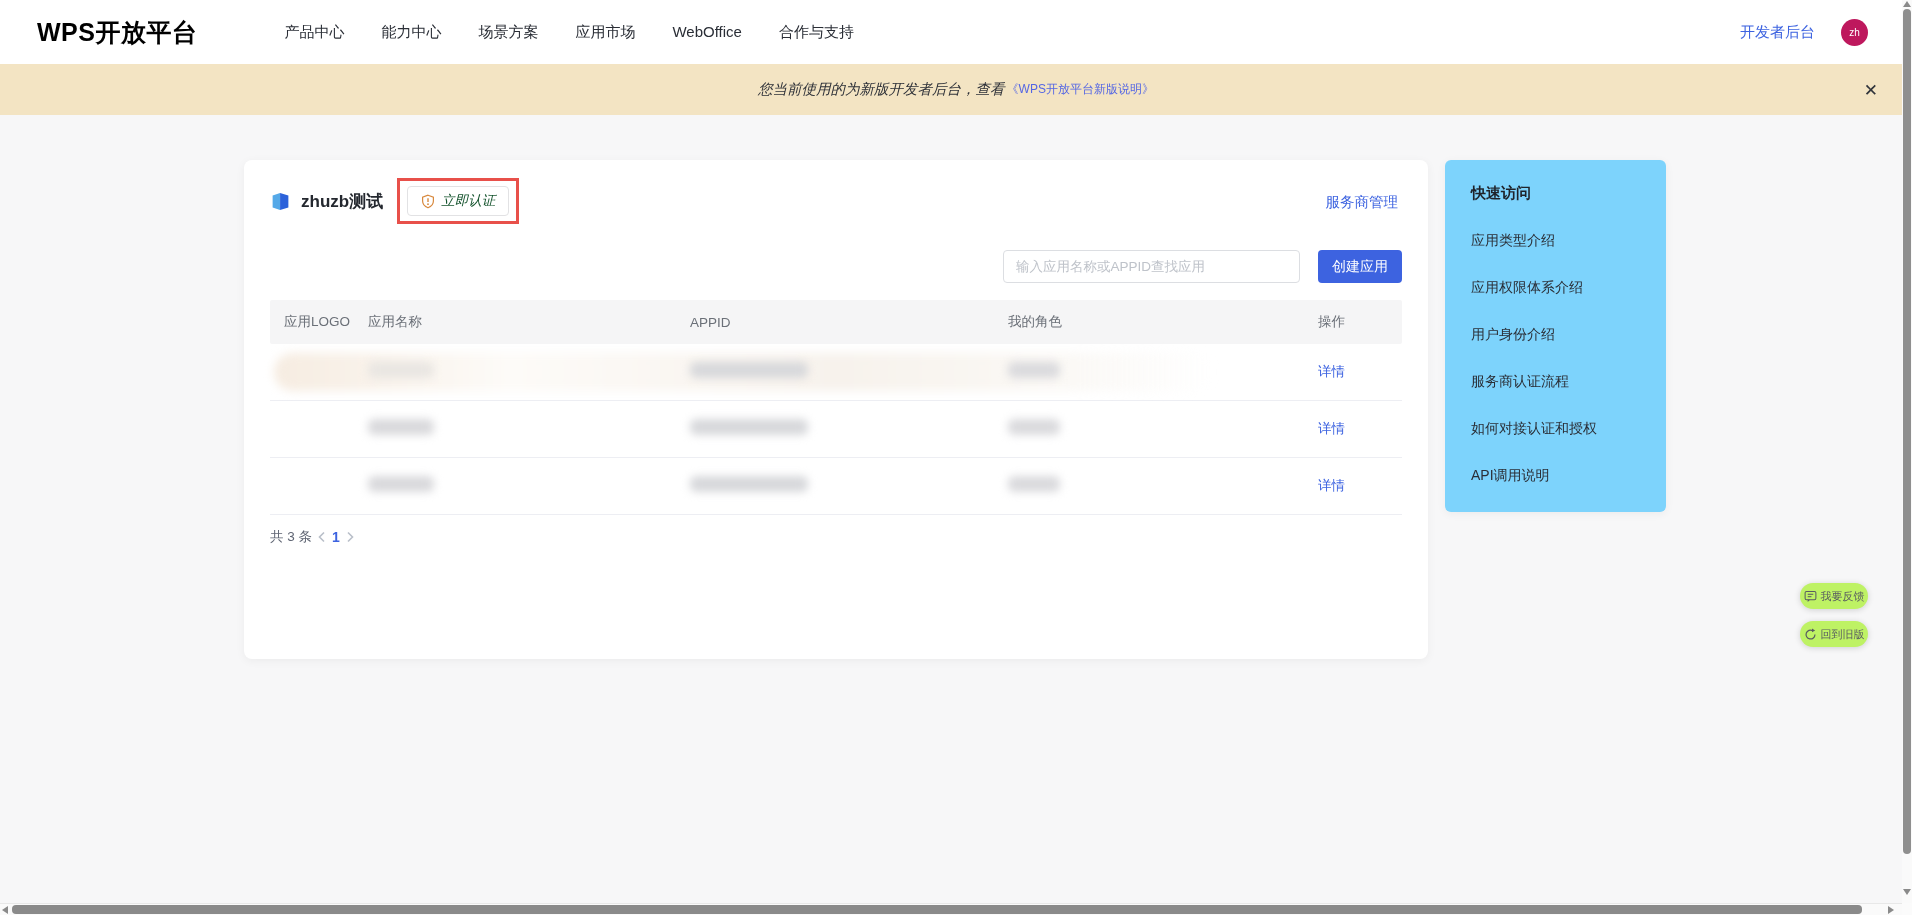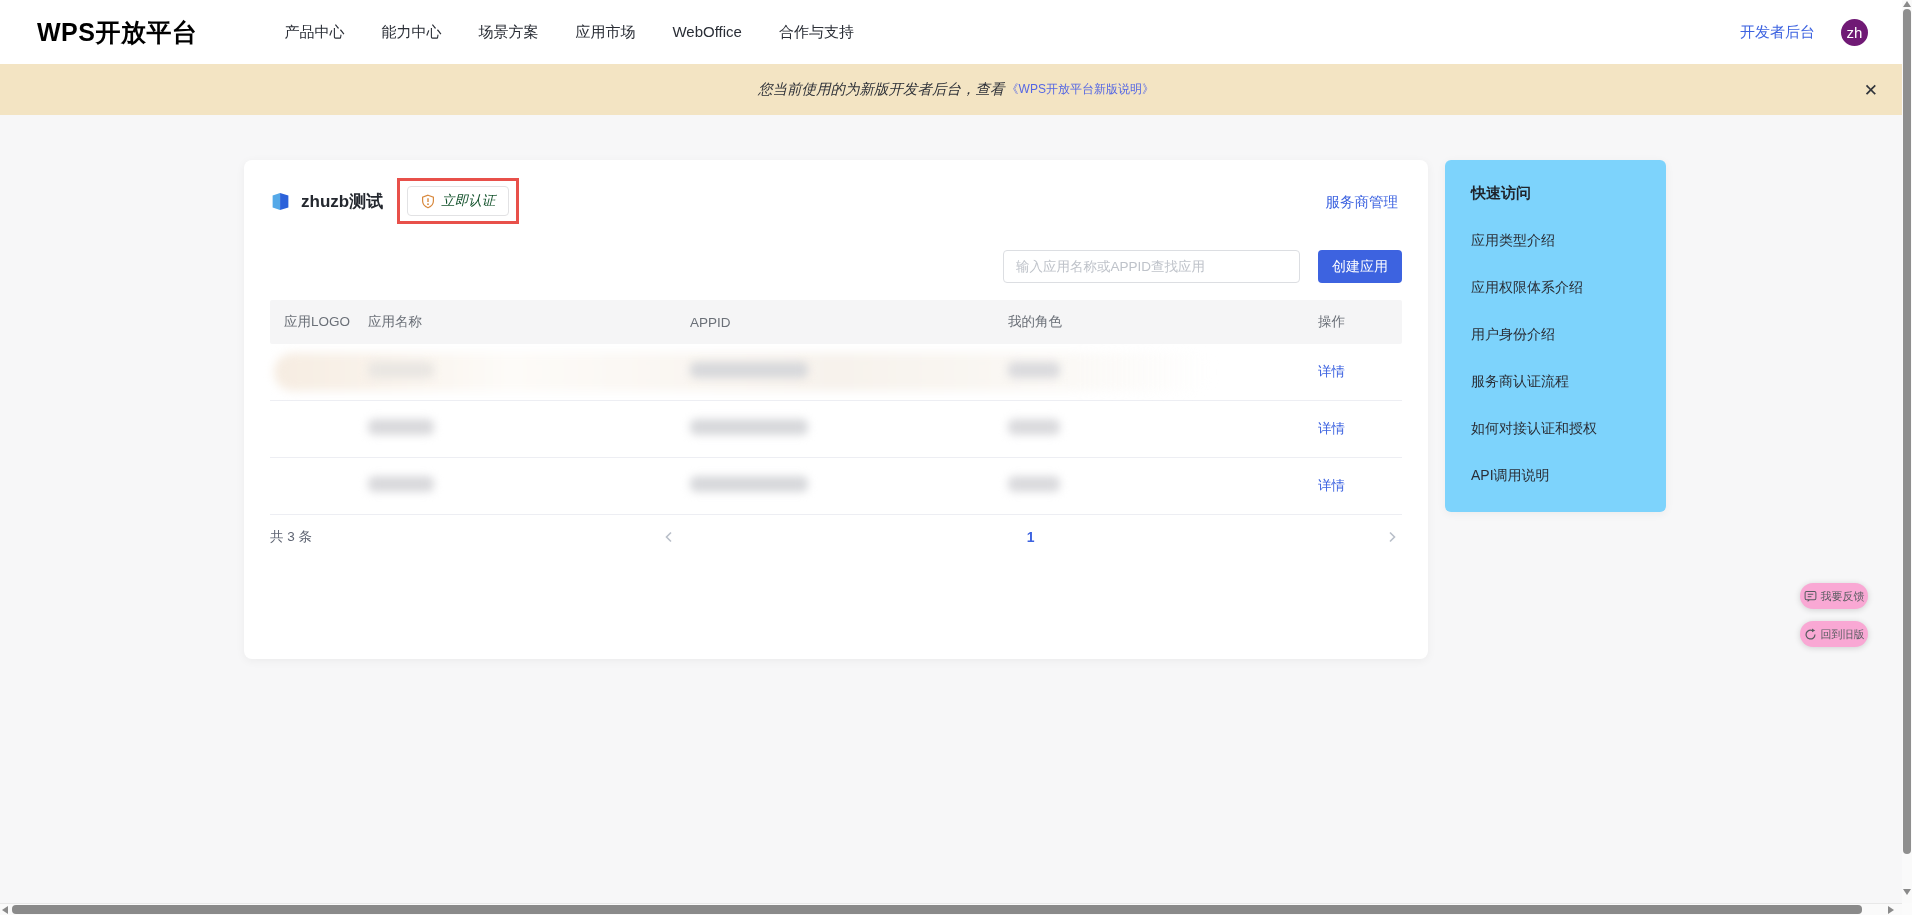--- a/index.html
+++ b/index.html
@@ -6,21 +6,21 @@
   html,body { width:1912px; height:915px; overflow:hidden; }
   body { font-family:"Liberation Sans","DejaVu Sans",sans-serif; background:#f7f7f8; position:relative; }
 
   
   .header { position:absolute; left:0; top:0; width:1912px; height:64px; background:#ffffff; display:flex; align-items:center; z-index:5; }
   .logo { margin-left:37px; font-size:25px; font-weight:bold; color:#000; letter-spacing:0.5px; }
   .nav { display:flex; margin-left:87px; gap:37px; }
   .nav-item { font-size:15px; color:#2a2e36; cursor:pointer; white-space:nowrap; }
   .header-right { margin-left:auto; margin-right:44px; display:flex; align-items:center; gap:26px; }
   .dev-console-link { color:#3d63e0; font-size:15px; cursor:pointer; }
-  .avatar { width:27px; height:27px; border-radius:50%; background:#701a75; color:#fff; font-size:15px; display:flex; align-items:center; justify-content:center; cursor:pointer; }
+  .avatar { width:27px; height:27px; border-radius:50%; background:#be185d; color:#fff; font-size:10px; display:flex; align-items:center; justify-content:center; cursor:pointer; }
 
   
   .banner { position:absolute; left:0; top:64px; width:1912px; height:51px; background:#f3e4c3; display:flex; align-items:center; justify-content:center; }
   .banner-text { font-size:14.5px; color:#2e3138;font-style:italic; }
   .banner-link { font-size:12px; color:#5466e4; cursor:pointer; margin-left:2px; }
   .banner-close { position:absolute; right:34px; top:50%; transform:translateY(-50%); font-size:17px; color:#30343b; cursor:pointer; line-height:1; }
 
   
   .main-card { position:absolute; left:244px; top:160px; width:1184px; height:499px; background:#fff; border-radius:8px; box-shadow:0 2px 10px rgba(0,0,0,0.05); }
 
@@ -57,32 +57,32 @@
   .r2-logo { background:#d9bfa4; border-radius:50%; }
   .r3-logo { background:#d2b193; border-radius:50%; }
   .name-blob { width:66px; height:16px; background:#d9d9dc; }
   .name-blob.faint { background:#e9e6e2; }
   .appid-blob { width:118px; height:16px; background:#d7d8db; }
   .role-blob { width:52px; height:16px; background:#dadadd; }
   .streak { position:absolute; left:4px; top:9px; width:940px; height:38px; border-radius:20px;
             background:linear-gradient(90deg,#f6ece1,#fdfbf8 25%,#f7f2ec 60%,#fbf9f6 85%,rgba(255,255,255,0)); filter:blur(5px); }
 
   
-  .pagination { position:absolute; left:26px; top:367px; width:1132px; display:flex; align-items:center; justify-content:space-between; }
+  .pagination { position:absolute; left:26px; top:367px; width:1132px; display:flex; align-items:center; justify-content:flex-start; }
   .total-text { font-size:13.5px; color:#5f6573; }
   .page-arrow { width:20px; height:20px; display:flex; align-items:center; justify-content:center; cursor:pointer; }
   .page-num { font-size:14px; color:#3d63e0; font-weight:bold; cursor:pointer; }
 
   
   .side-card { position:absolute; left:1445px; top:160px; width:221px; height:352px; background:#7dd3fc; border-radius:6px; box-shadow:0 2px 10px rgba(0,0,0,0.05); padding:24px 0 0 26px; }
   .side-title { font-size:15px; font-weight:bold; color:#1f232a; }
   .side-link { margin-top:29px; font-size:14px; color:#2a2e36; cursor:pointer; }
 
   
-  .float-btn { position:absolute; left:1800px; width:68px; height:26px; background:#f9a8d4; border-radius:13px; box-shadow:0 1px 6px rgba(0,0,0,0.16); display:flex; align-items:center; justify-content:center; gap:4px; cursor:pointer; }
+  .float-btn { position:absolute; left:1800px; width:68px; height:26px; background:#bef264; border-radius:13px; box-shadow:0 1px 6px rgba(0,0,0,0.16); display:flex; align-items:center; justify-content:center; gap:4px; cursor:pointer; }
   .float-btn span { font-size:11px; color:#595c61; white-space:nowrap; }
   .fb1 { top:583px; } .fb2 { top:621px; }
 
   
   .vscroll { position:absolute; right:0; top:0; width:10px; height:903px; background:#fafafa; z-index:10; }
   .vthumb { position:absolute; left:1px; top:9px; width:8px; height:845px; background:#8f8f8f; border-radius:4px; }
   .arrow-up { position:absolute; left:1px; top:1px; width:0; height:0; border-left:4px solid transparent; border-right:4px solid transparent; border-bottom:6px solid #8a8a8a; }
   .arrow-down { position:absolute; left:1px; top:889px; width:0; height:0; border-left:4px solid transparent; border-right:4px solid transparent; border-top:6px solid #8a8a8a; }
   .hscroll { position:absolute; left:0; bottom:0; width:1912px; height:12px; background:#fafafa; border-top:1px solid #e8e8e8; z-index:10; }
   .hthumb { position:absolute; left:12px; top:1px; width:1850px; height:9px; background:#8a8a8a; border-radius:4px; }

